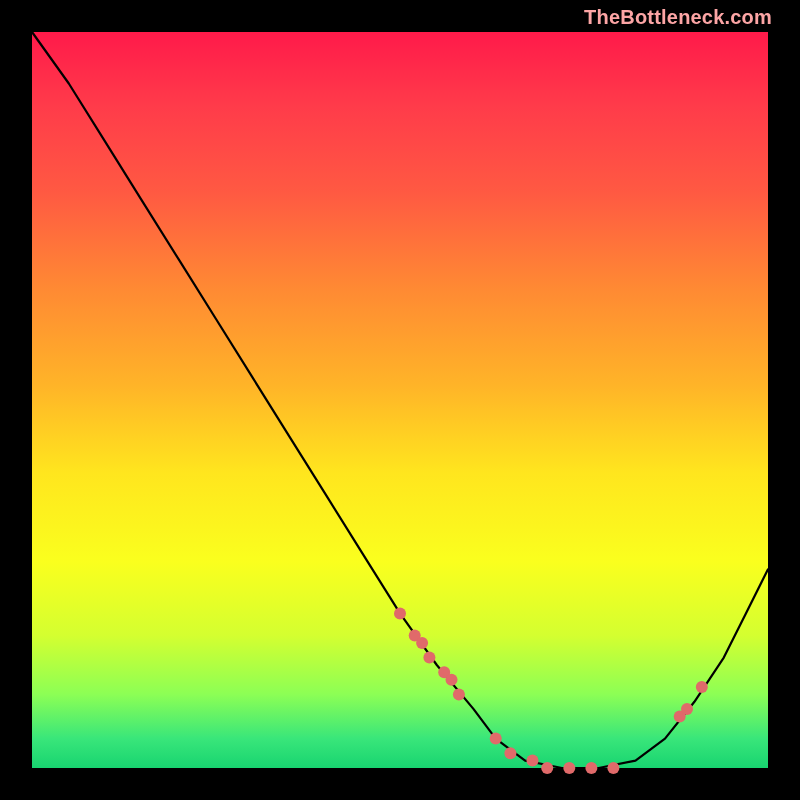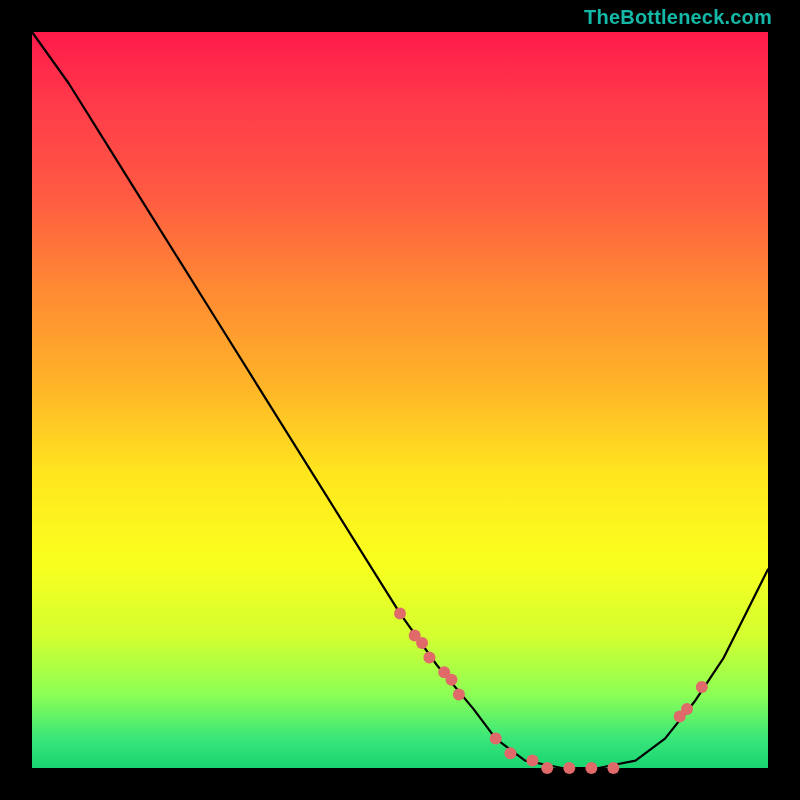--- a/index.html
+++ b/index.html
@@ -35,21 +35,21 @@
       #39e67a 96%,
       #18d470 100%);
   }
   .watermark {
     position: absolute;
     top: 6px;
     right: 28px;
     font-family: Arial, sans-serif;
     font-size: 20px;
     font-weight: bold;
-    color: #14b8a6;
+    color: #fca5a5;
     letter-spacing: 0.2px;
     user-select: none;
   }
   svg.overlay {
     position: absolute;
     left: 32px;
     top: 32px;
     width: 736px;
     height: 736px;
     overflow: visible;

